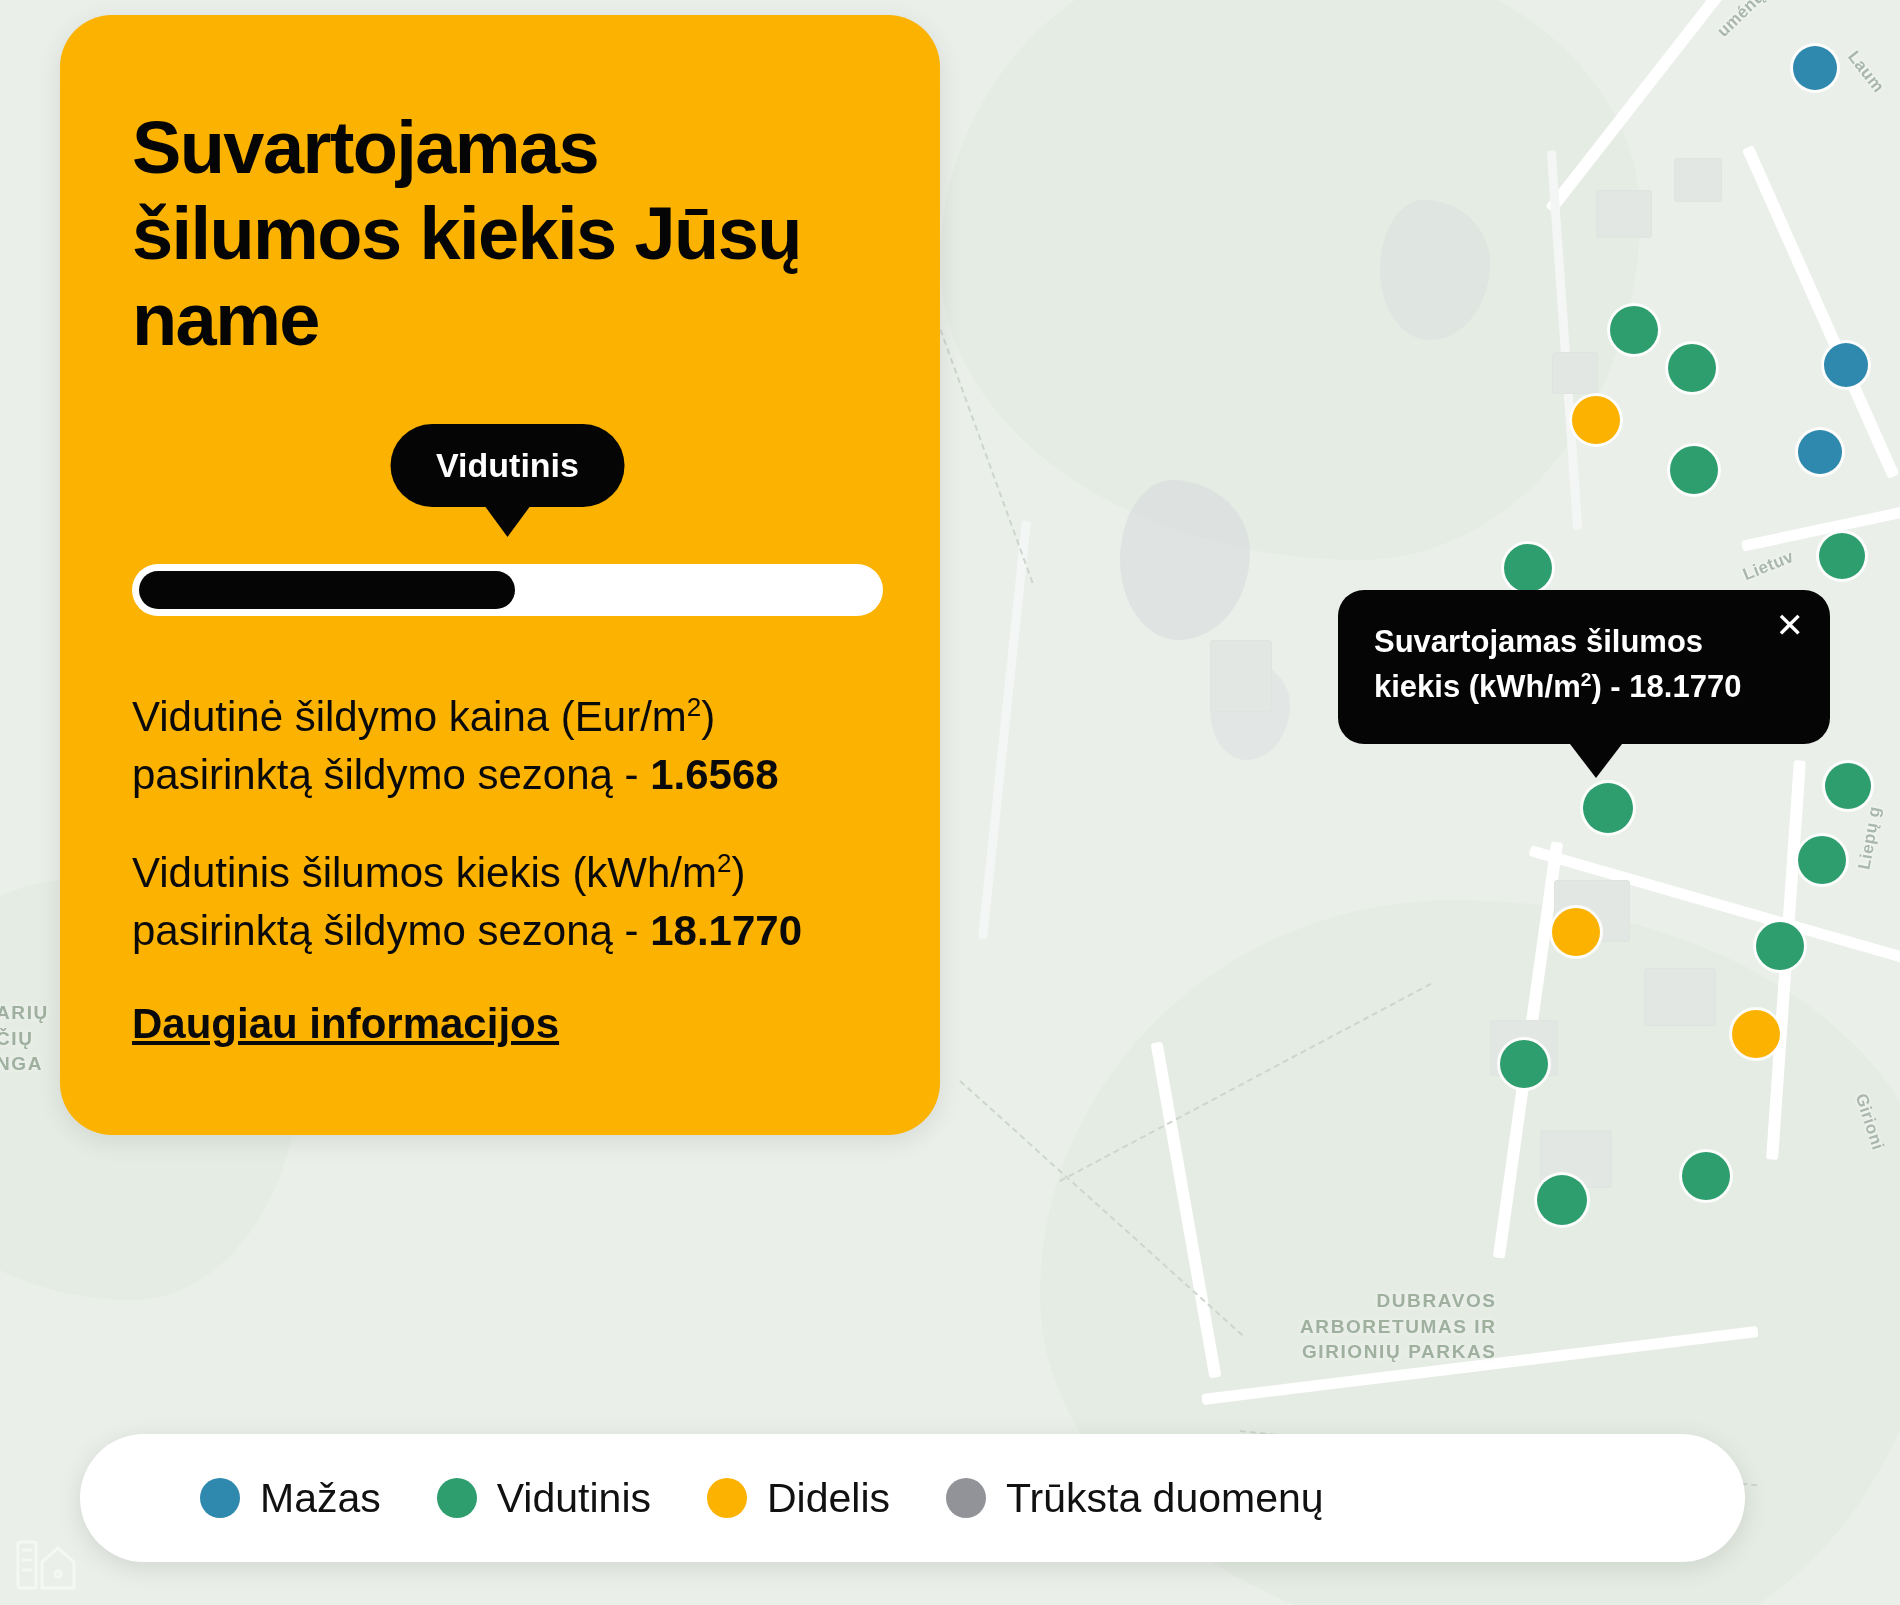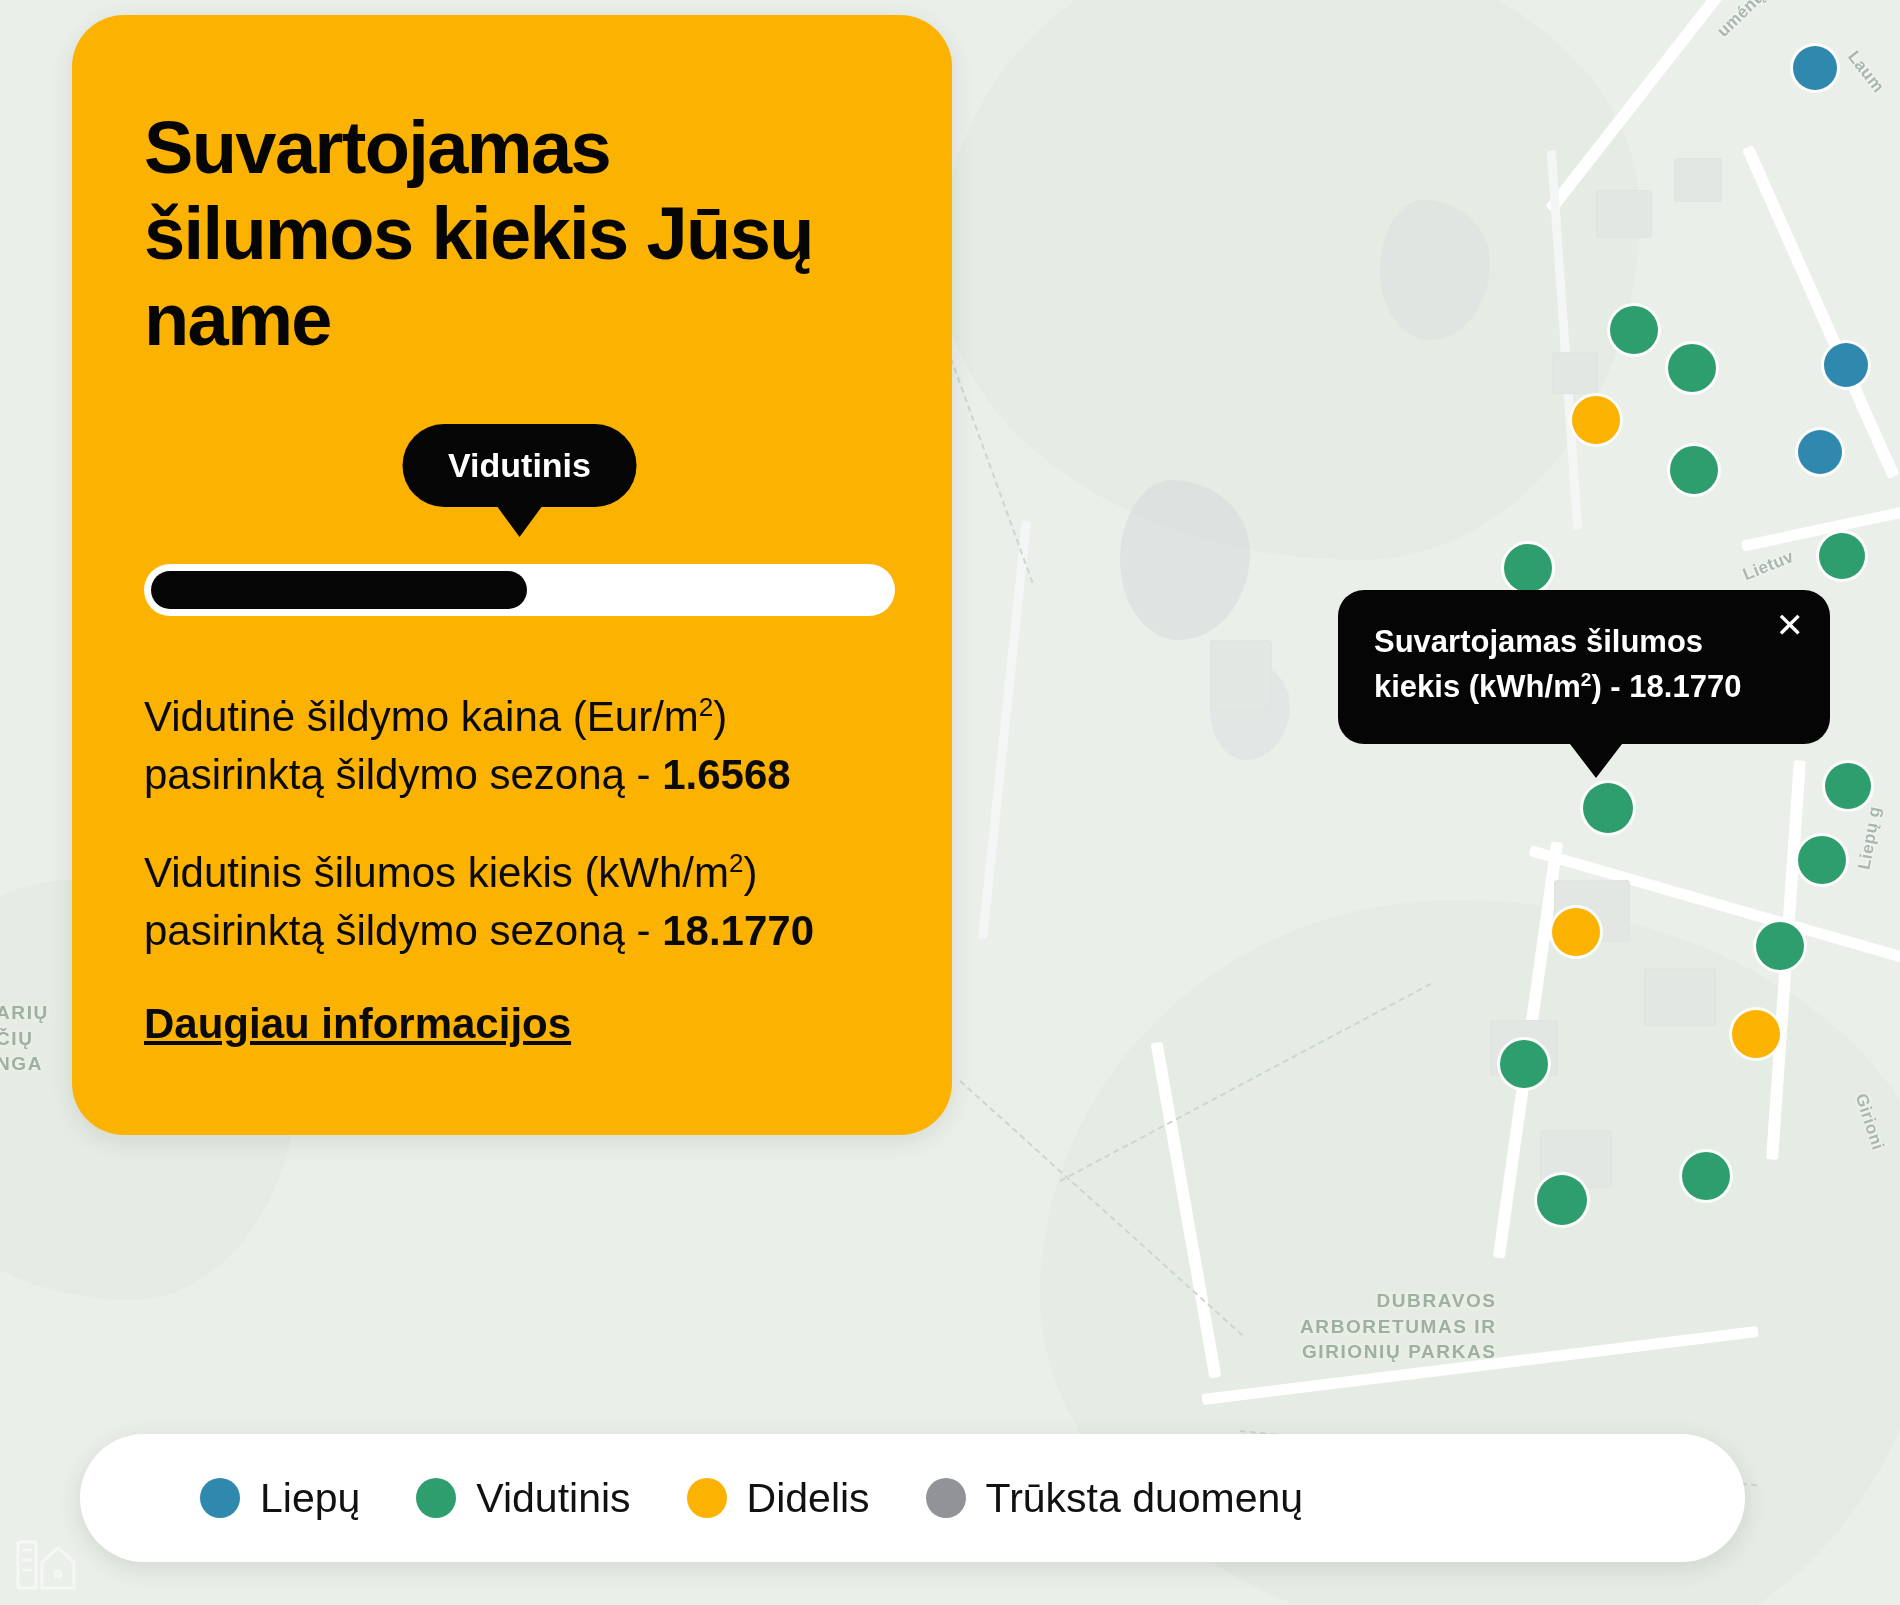--- a/index.html
+++ b/index.html
@@ -35,21 +35,21 @@
 
   
   .marker{
     position:absolute;border-radius:50%;
     box-shadow:0 0 0 3px rgba(255,255,255,.85);
     transform:translate(-50%,-50%);cursor:pointer;
   }
 
   
   #info-card{
-    position:absolute;left:72px;top:15px;width:880px;height:1120px;
+    position:absolute;left:60px;top:15px;width:880px;height:1120px;
     background:#FCB200;border-radius:52px;
     box-shadow:0 6px 26px rgba(0,0,0,.09);
     box-sizing:border-box;padding:90px 57px 0 72px;
   }
   #card-title{
     font-size:74px;line-height:1.16;font-weight:800;color:#050505;
     letter-spacing:-1.6px;margin:0;
   }
 
   .gauge-wrap{margin-top:62px;position:relative;}
@@ -213,21 +213,21 @@
 <div id="map-popup">
   <span id="popup-close">✕</span>
   <p id="popup-text">
     <span>Suvartojamas šilumos kiekis (kWh/m</span><sup>2</sup><span>) - </span><b>18.1770</b>
   </p>
 </div>
 
 <div id="legend">
     <div class="legend-item">
       <span class="legend-dot" style="background: rgb(47, 137, 174);"></span>
-      <span class="legend-label">Liepų</span>
+      <span class="legend-label">Mažas</span>
     </div>
     <div class="legend-item">
       <span class="legend-dot" style="background: rgb(46, 158, 111);"></span>
       <span class="legend-label">Vidutinis</span>
     </div>
     <div class="legend-item">
       <span class="legend-dot" style="background: rgb(252, 178, 0);"></span>
       <span class="legend-label">Didelis</span>
     </div>
     <div class="legend-item">

